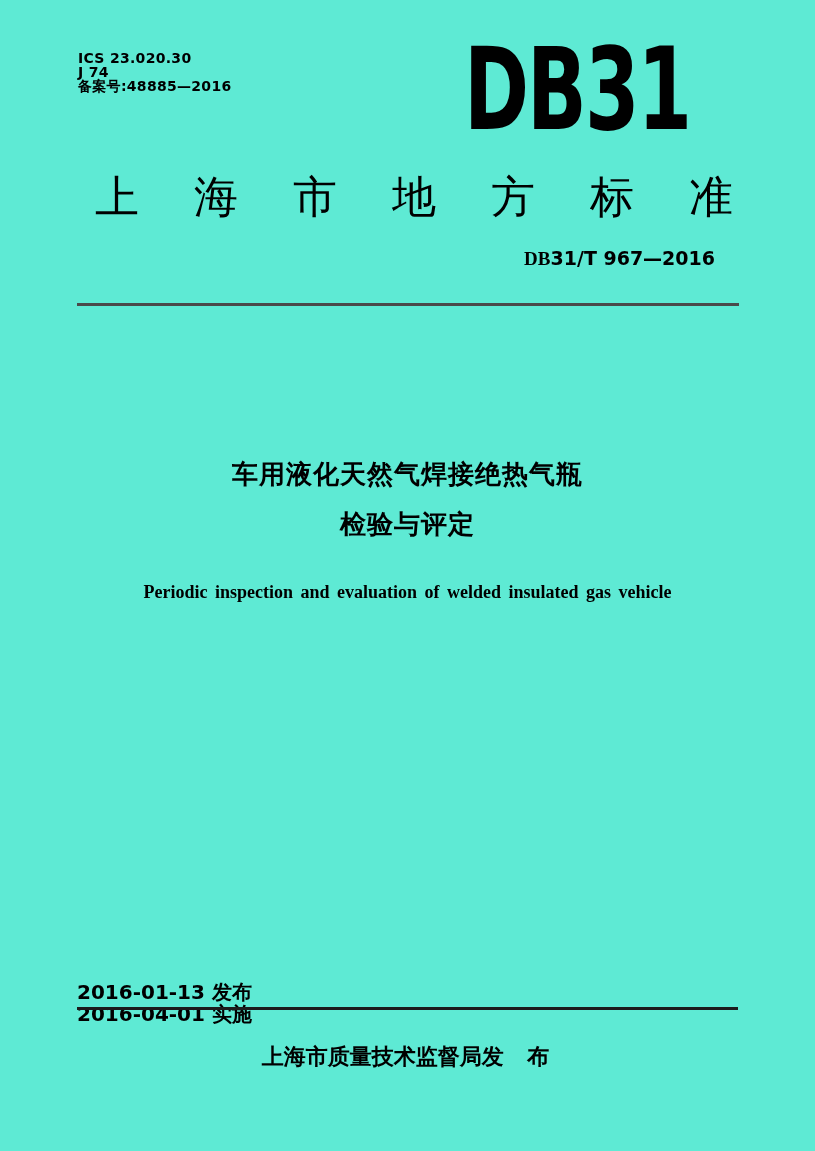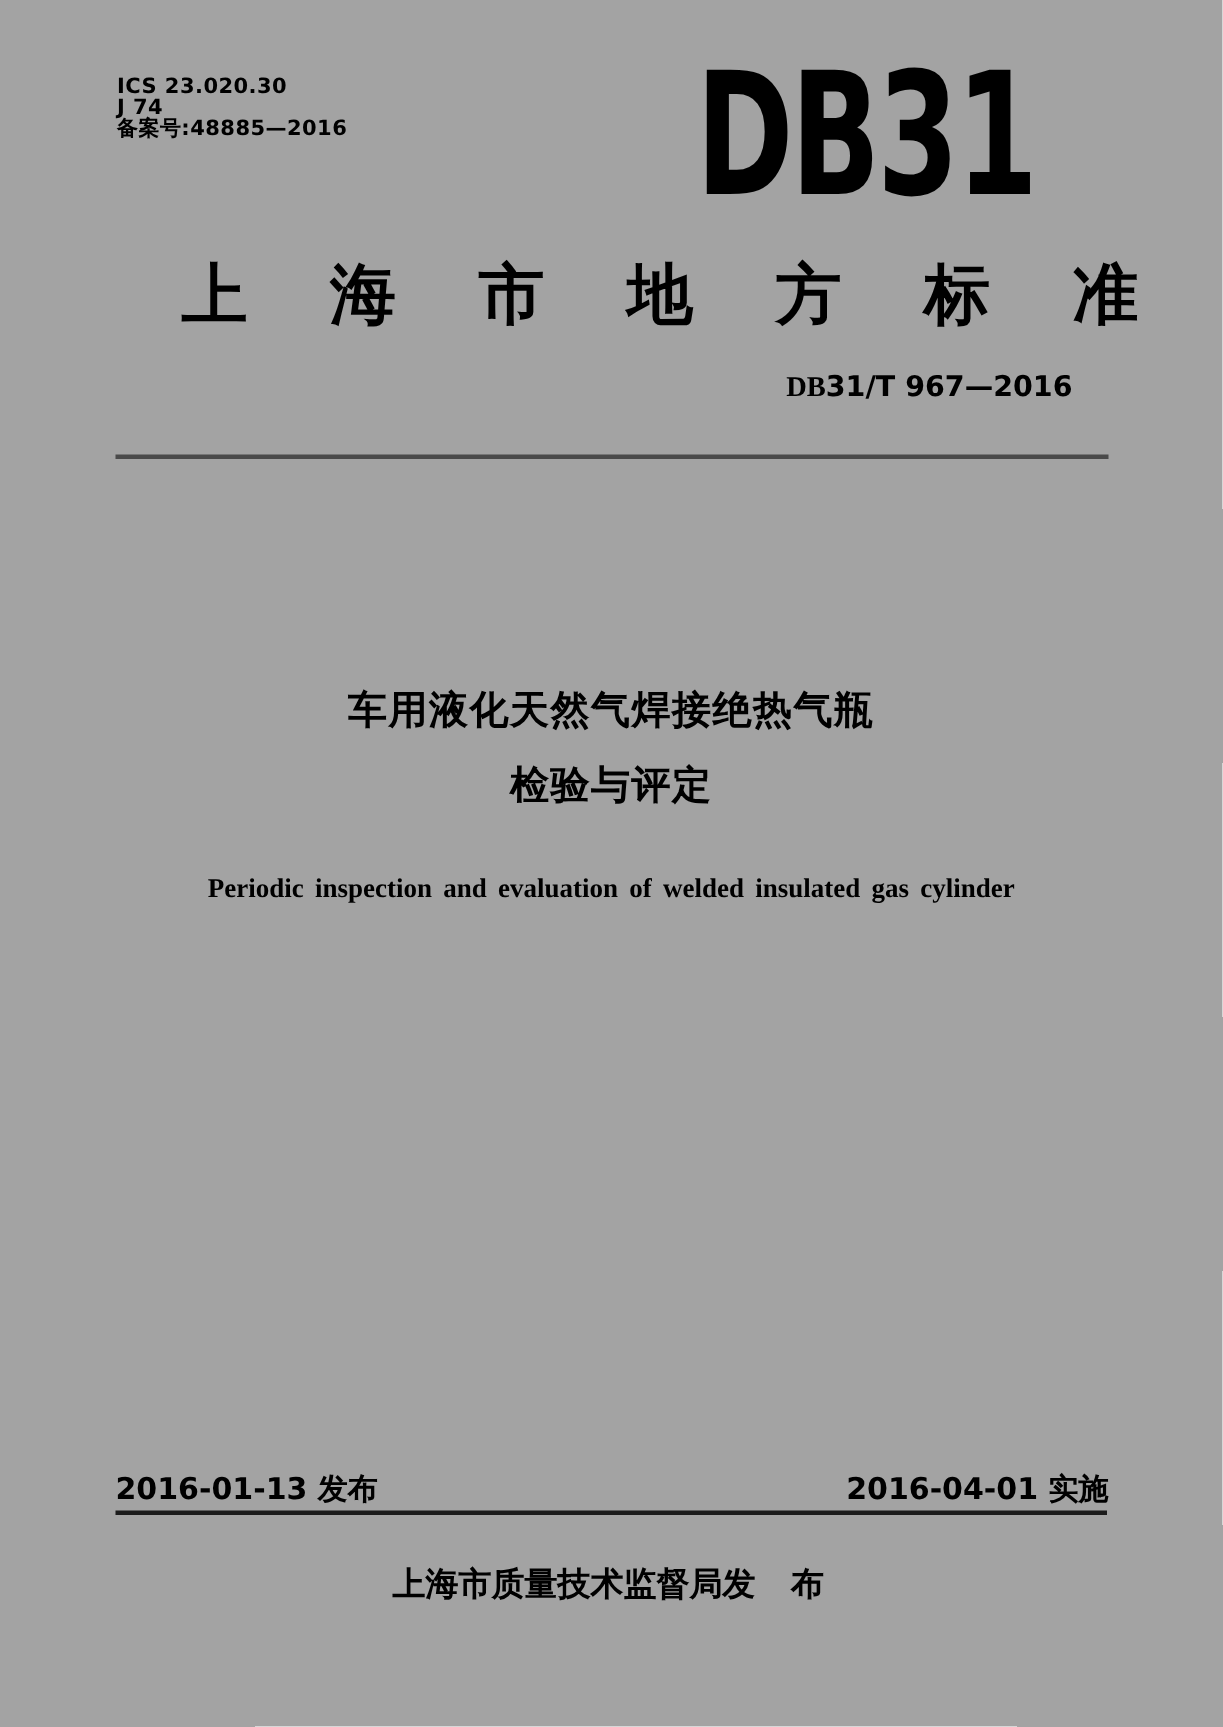--- a/index.html
+++ b/index.html
@@ -4,21 +4,21 @@
 <style>
   html, body {
     margin: 0;
     padding: 0;
     background: #ffffff;
   }
   .page {
     position: relative;
     width: 815px;
     height: 1151px;
-    background: #a3a3a3;
+    background: #5eead4;
     color: #000000;
     font-family: "DejaVu Sans", sans-serif;
     overflow: hidden;
   }
 
   
   .ics-block {
     position: absolute;
     left: 78px;
     top: 51px;
@@ -43,25 +43,24 @@
     transform-origin: left top;
     white-space: nowrap;
   }
 
   
   .heading-cn {
     position: absolute;
     left: 95px;
     top: 174px;
     font-size: 44px;
-    font-weight: 700;
+    font-weight: 400;
     line-height: 46px;
     letter-spacing: 55px;
     white-space: nowrap;
-    margin-left: 26px;
   }
 
   
   .std-number {
     position: absolute;
     right: 100px;
     top: 247px;
     font-size: 19px;
     font-weight: 700;
     white-space: nowrap;
@@ -106,20 +105,21 @@
     position: absolute;
     left: 77px;
     width: 662px;
     top: 981px;
     display: flex;
     justify-content: space-between;
     font-size: 20px;
     font-weight: 700;
     line-height: 22px;
     white-space: nowrap;
+    flex-direction: column;
   }
 
   .rule-bottom {
     position: absolute;
     left: 77px;
     top: 1007px;
     width: 661px;
     height: 3px;
     background: #1c1c1c;
   }
@@ -157,21 +157,21 @@
   <div class="std-number"><span class="serif">DB</span><span>31/T 967—2016</span></div>
 
   <div class="rule-top"></div>
 
   <div class="title-block">
     <div>车用液化天然气焊接绝热气瓶</div>
     <div>检验与评定</div>
   </div>
 
   <div class="subtitle-block">
-    <div>Periodic inspection and evaluation of welded insulated gas cylinder</div>
+    <div>Periodic inspection and evaluation of welded insulated gas vehicle</div>
   </div>
 
   <div class="dates-row">
     <span>2016-01-13 发布</span>
     <span>2016-04-01 实施</span>
   </div>
 
   <div class="rule-bottom"></div>
 
   <div class="publisher-row">

